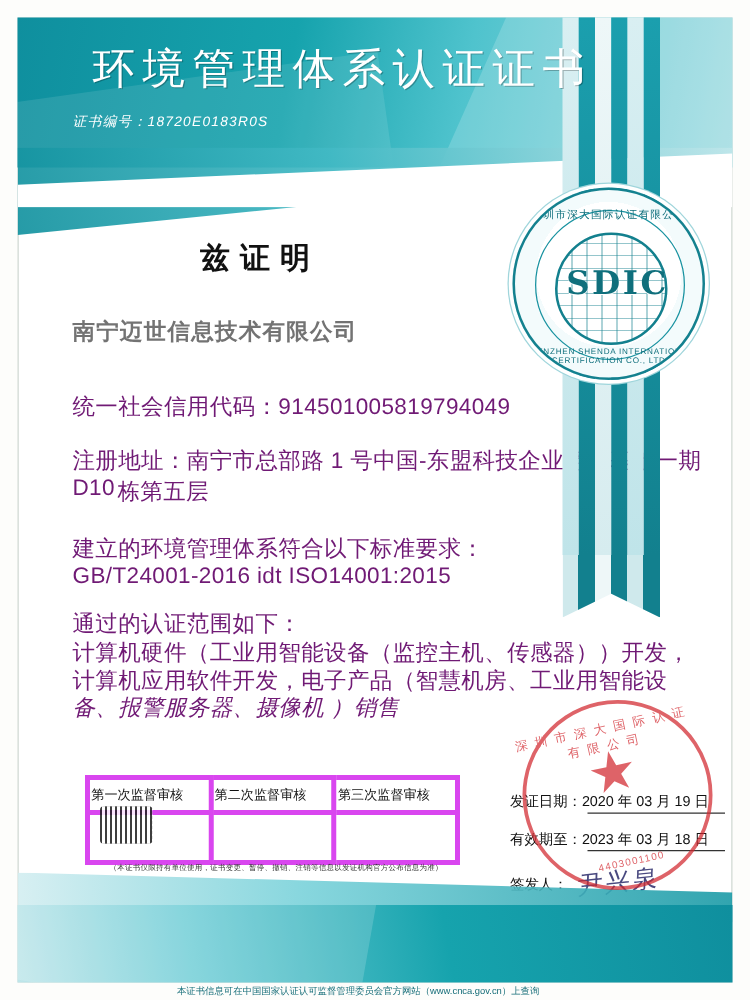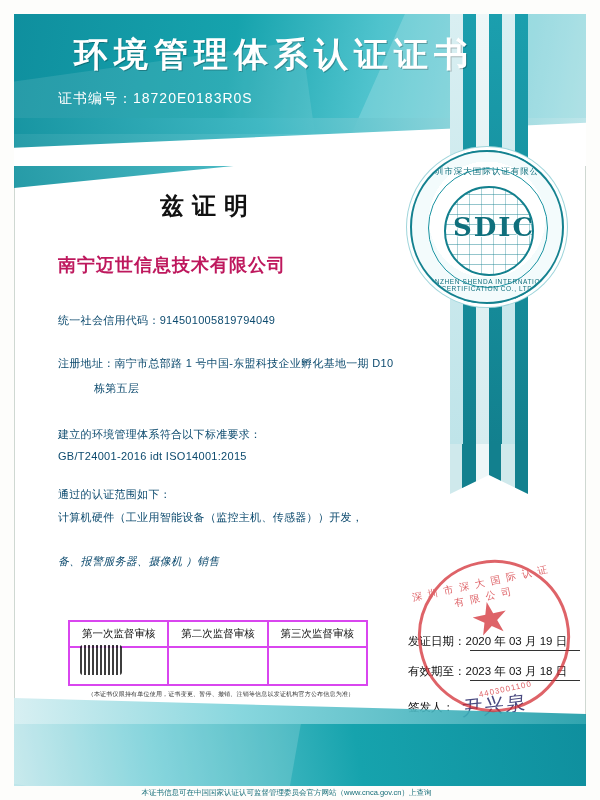--- a/index.html
+++ b/index.html
@@ -94,34 +94,35 @@
     opacity: .9;
   }
 
   
   .title {
     position: absolute;
     left: 0; top: 32px;
     width: 548px;
     text-align: center;
     font-family: "DejaVu Serif", "Liberation Serif", serif;
-    font-weight: bold;
+    font-weight: normal;
     font-size: 34px;
     letter-spacing: 6px;
     color: #ffffff;
     text-shadow: 1px 1px 0 rgba(0,0,0,.25);
     z-index: 6;
   }
   .cert-no {
     position: absolute;
     left: 58px; top: 90px;
-    font-size: 14px;
+    font-size: 11px;
     color: #ffffff;
     letter-spacing: 1px;
     z-index: 6;
+    font-style: italic;
   }
 
   
   .ribbon {
     position: absolute;
     right: 72px; top: 14px;
     width: 78px; height: 500px;
     z-index: 4;
   }
   .ribbon .stripe {
@@ -213,26 +214,26 @@
     letter-spacing: 8px;
     color: #111;
   }
   .company {
     position: absolute;
     left: 58px; top: 253px;
     font-family: "DejaVu Serif", "Liberation Serif", serif;
     font-size: 18px;
     font-weight: bold;
     letter-spacing: 1px;
-    color: #be185d;
+    color: #737373;
   }
   .line {
     position: absolute;
-    font-size: 11px;
-    color: #0c4a6e;
+    font-size: 18px;
+    color: #701a75;
     letter-spacing: .3px;
   }
   .credit { left: 58px; top: 313px; }
   .addr1  { left: 58px; top: 356px; }
   .addr2  { left: 58px; top: 381px; margin-left: 36px; }
   .std-label { left: 58px; top: 427px; }
   .std-value { left: 58px; top: 450px; }
   .scope-label { left: 58px; top: 487px; }
   .scope1 { left: 58px; top: 510px; }
   .scope2 { left: 58px; top: 532px; }
@@ -240,23 +241,23 @@
 
   
   .surv-table {
     position: absolute;
     left: 68px; top: 620px;
     width: 300px;
     border-collapse: collapse;
     font-size: 10.5px;
   }
   .surv-table th, .surv-table td {
-    border: 2px solid #d946ef;
+    border: 4px solid #d946ef;
     height: 22px;
-    text-align: center;
+    text-align: left;
     font-weight: normal;
     color: #111;
   }
   .surv-table td { height: 34px; }
   .surv-note {
     position: absolute;
     left: 76px; top: 690px;
     width: 290px;
     font-size: 6px;
     color: #333;
@@ -407,20 +408,21 @@
 
   <div class="line credit">统一社会信用代码：914501005819794049</div>
   <div class="line addr1">注册地址：南宁市总部路 1 号中国-东盟科技企业孵化基地一期 D10</div>
   <div class="line addr2">栋第五层</div>
 
   <div class="line std-label">建立的环境管理体系符合以下标准要求：</div>
   <div class="line std-value">GB/T24001-2016 idt ISO14001:2015</div>
 
   <div class="line scope-label">通过的认证范围如下：</div>
   <div class="line scope1">计算机硬件（工业用智能设备（监控主机、传感器））开发，</div>
+  <div class="line scope2">计算机应用软件开发，电子产品（智慧机房、工业用智能设</div>
   <div class="line scope3">备、报警服务器、摄像机 ）销售</div>
 
   <table class="surv-table">
     <thead>
       <tr>
         <th>第一次监督审核</th>
         <th>第二次监督审核</th>
         <th>第三次监督审核</th>
       </tr>
     </thead>

